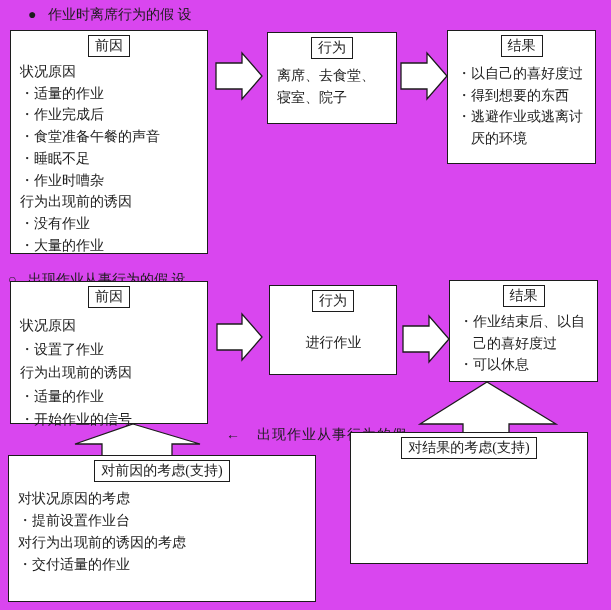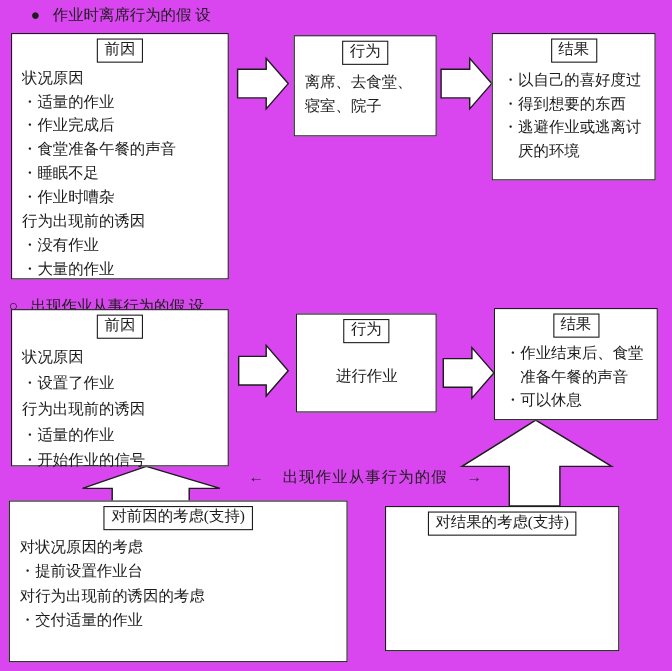--- a/index.html
+++ b/index.html
@@ -99,38 +99,38 @@
   <div class="box" style="left:269px;top:285px;width:128px;height:90px;">
     <div class="box-header">行为</div>
     <div class="box-body mt20 center">
       <div class="behavior-text">进行作业</div>
     </div>
   </div>
 
   <div class="box" style="left:449px;top:280px;width:149px;height:102px;">
     <div class="box-header">结果</div>
     <div class="box-body mt4">
-        <div class="line">・作业结束后、食堂准备午餐的声音</div>
+        <div class="line">・作业结束后、以自己的喜好度过</div>
         <div class="line">・可以休息</div>
       </div>
   </div>
 
   <div class="plan-label">
     <span>←</span>
     <span class="txt">出现作业从事行为的假</span>
     <span>→</span>
   </div>
 
   <div class="box" style="left:8px;top:455px;width:308px;height:147px;">
     <div class="box-header">对前因的考虑(支持)</div>
     <div class="box-body lh22 mt6">
         <div class="line">对状况原因的考虑</div>
         <div class="line">・提前设置作业台</div>
         <div class="line">对行为出现前的诱因的考虑</div>
         <div class="line">・交付适量的作业</div>
       </div>
   </div>
 
-  <div class="box" style="left:350px;top:460px;width:213px;height:132px;">
+  <div class="box" style="left:350px;top:432px;width:238px;height:132px;">
     <div class="box-header">对结果的考虑(支持)</div>
   </div>
 
 </div>
 
 </body></html>

